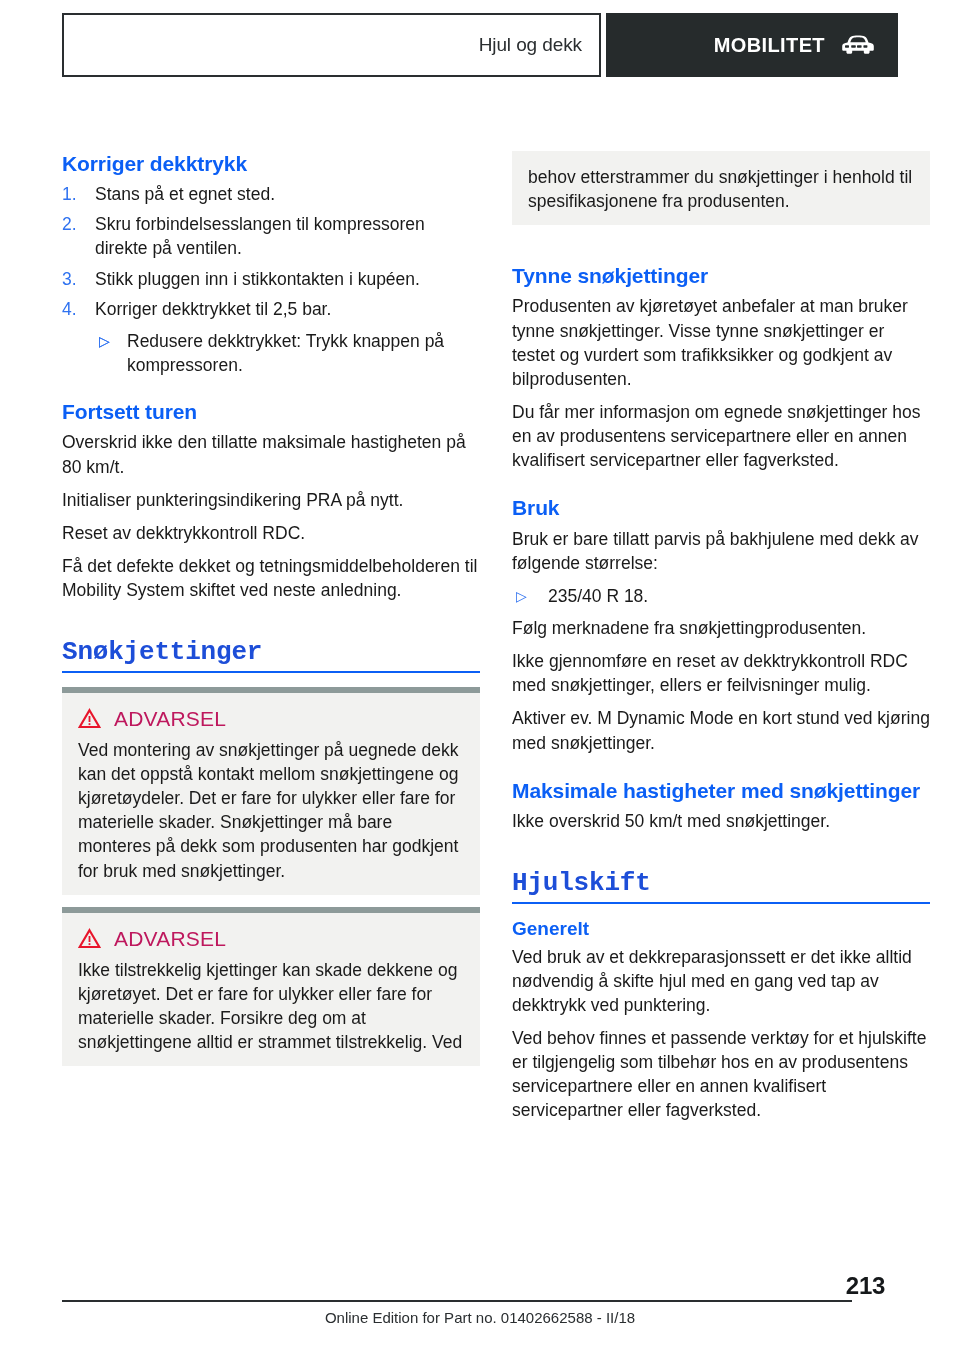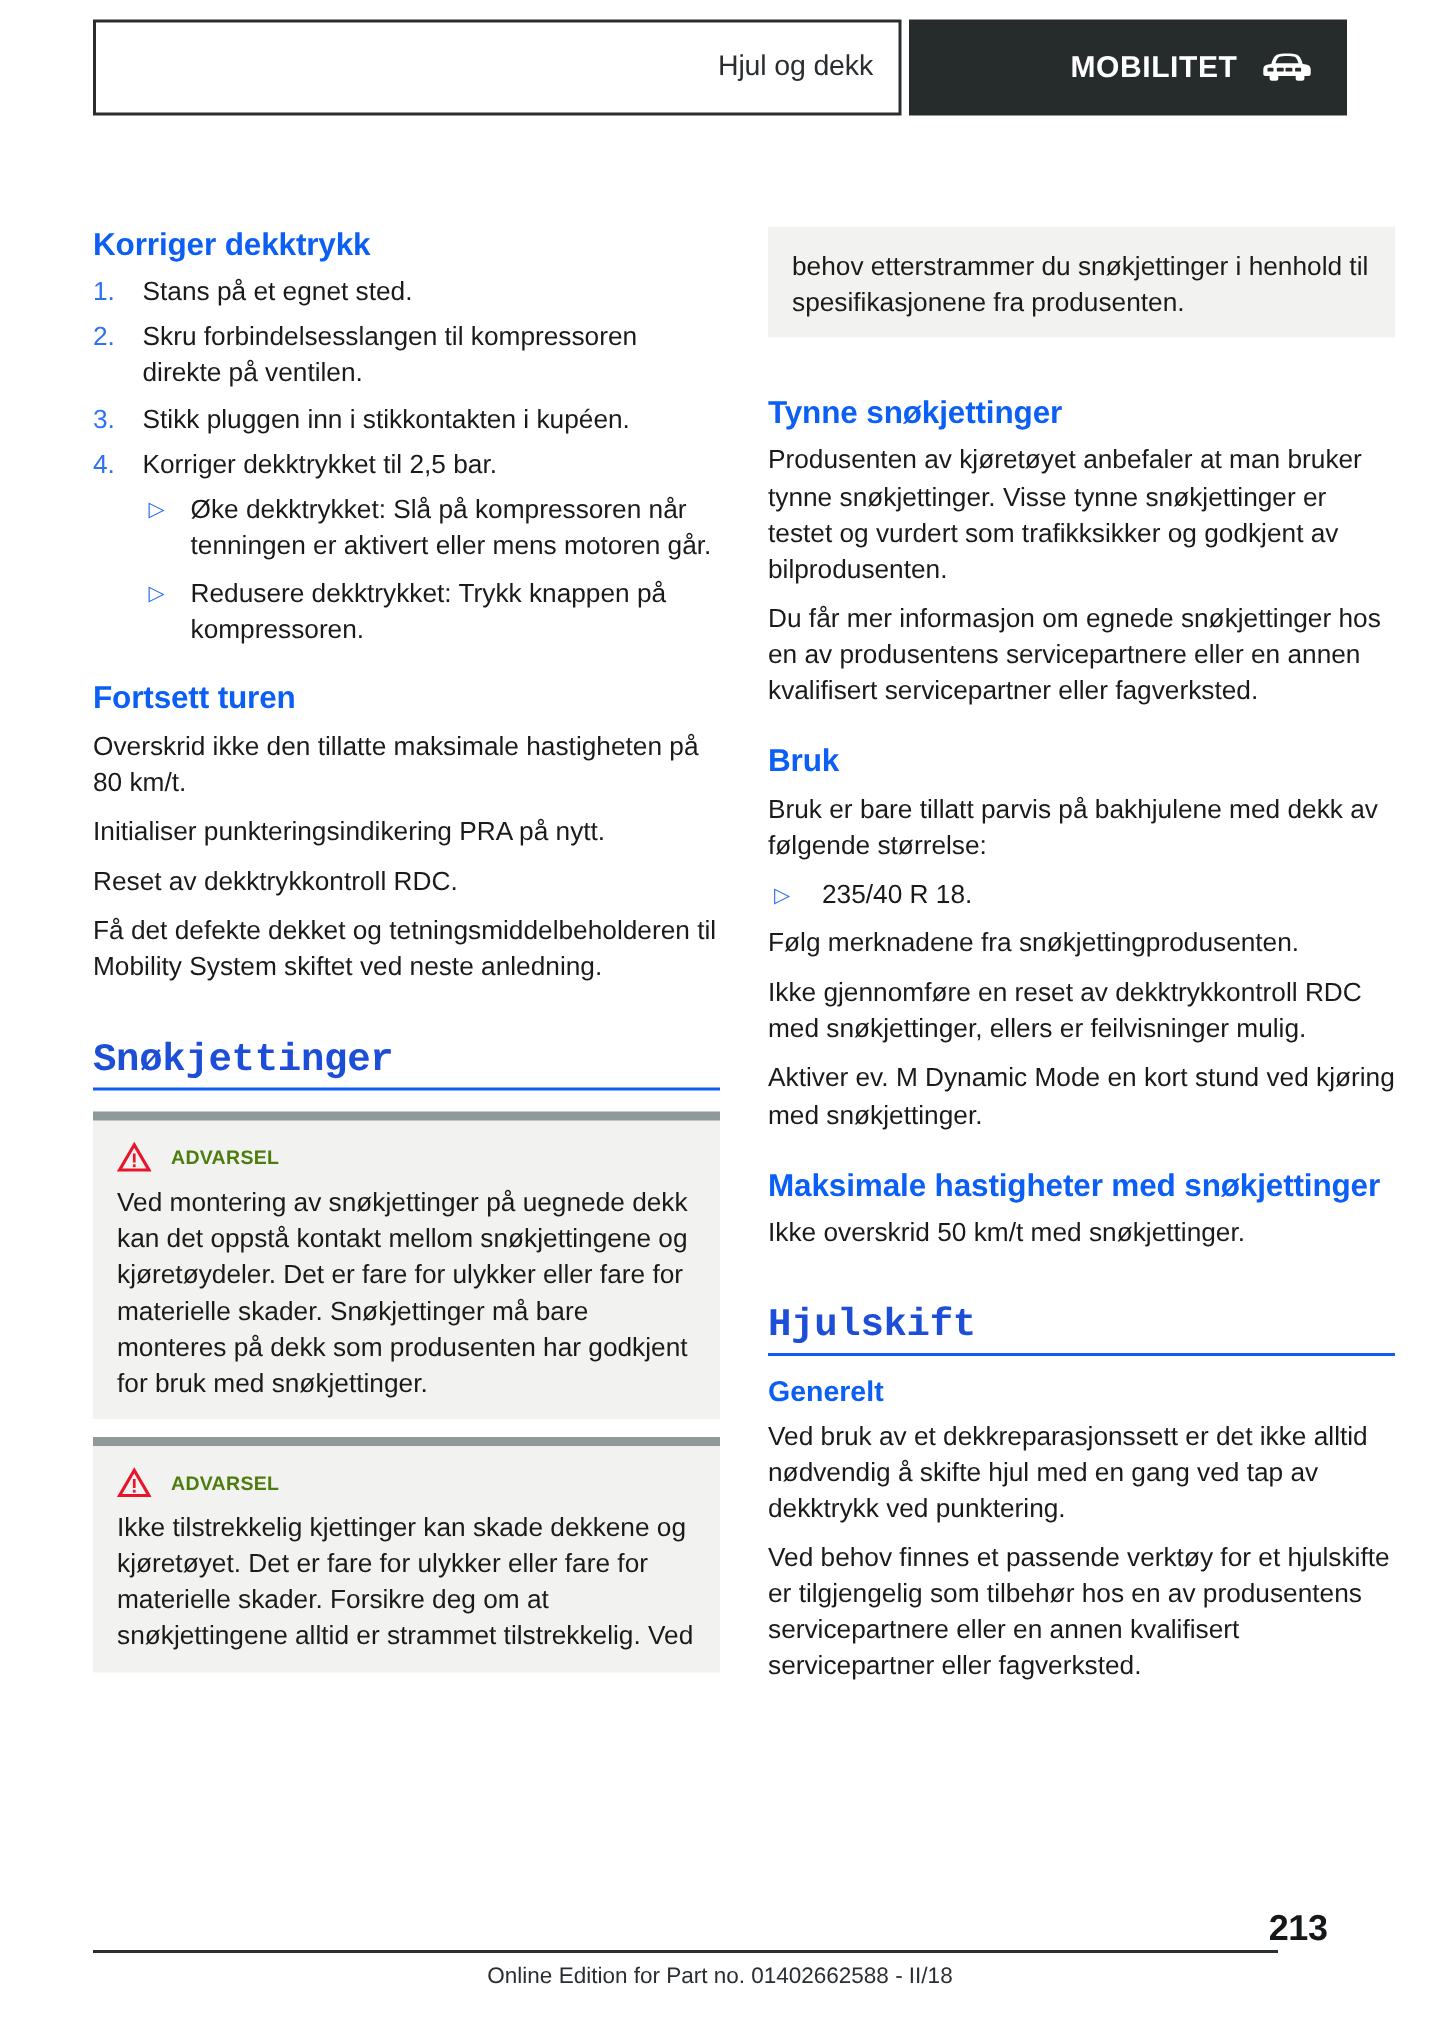--- a/index.html
+++ b/index.html
@@ -170,23 +170,23 @@
     padding-top: 14px;
   }
   .warnbox-title {
     display: flex;
     align-items: center;
     padding-top: 14px;
     margin-bottom: 7px;
   }
   .warn-icon { display: block; margin-right: 13px; }
   .warnbox-title-text {
-    font-size: 13px;
-    font-weight: bold;
-    color: #4d7c0f;
+    font-size: 21px;
+    font-weight: normal;
+    color: #be185d;
     letter-spacing: 0.2px;
   }
   .warnbox p.para { margin-bottom: 0; }
 
   .spacer-lg { height: 26px; }
   .spacer-md { height: 14px; }
 
   
   .footer {
     position: absolute;
@@ -266,21 +266,20 @@
       </li>
       <li>
         <span class="num">4.</span>
         <span>Korriger dekktrykket til 2,5 bar.</span>
       </li>
     </ol>
 
     <ul class="tri indented">
       <li>
         <span class="tri-marker">▷</span>
-        <span>Øke dekktrykket: Slå på kompressoren når tenningen er aktivert eller mens motoren går.</span>
       </li>
       <li>
         <span class="tri-marker">▷</span>
         <span>Redusere dekktrykket: Trykk knappen på kompressoren.</span>
       </li>
     </ul>
 
     <div class="spacer-md"></div>
 
     <h2 class="h-level2">Fortsett turen</h2>

